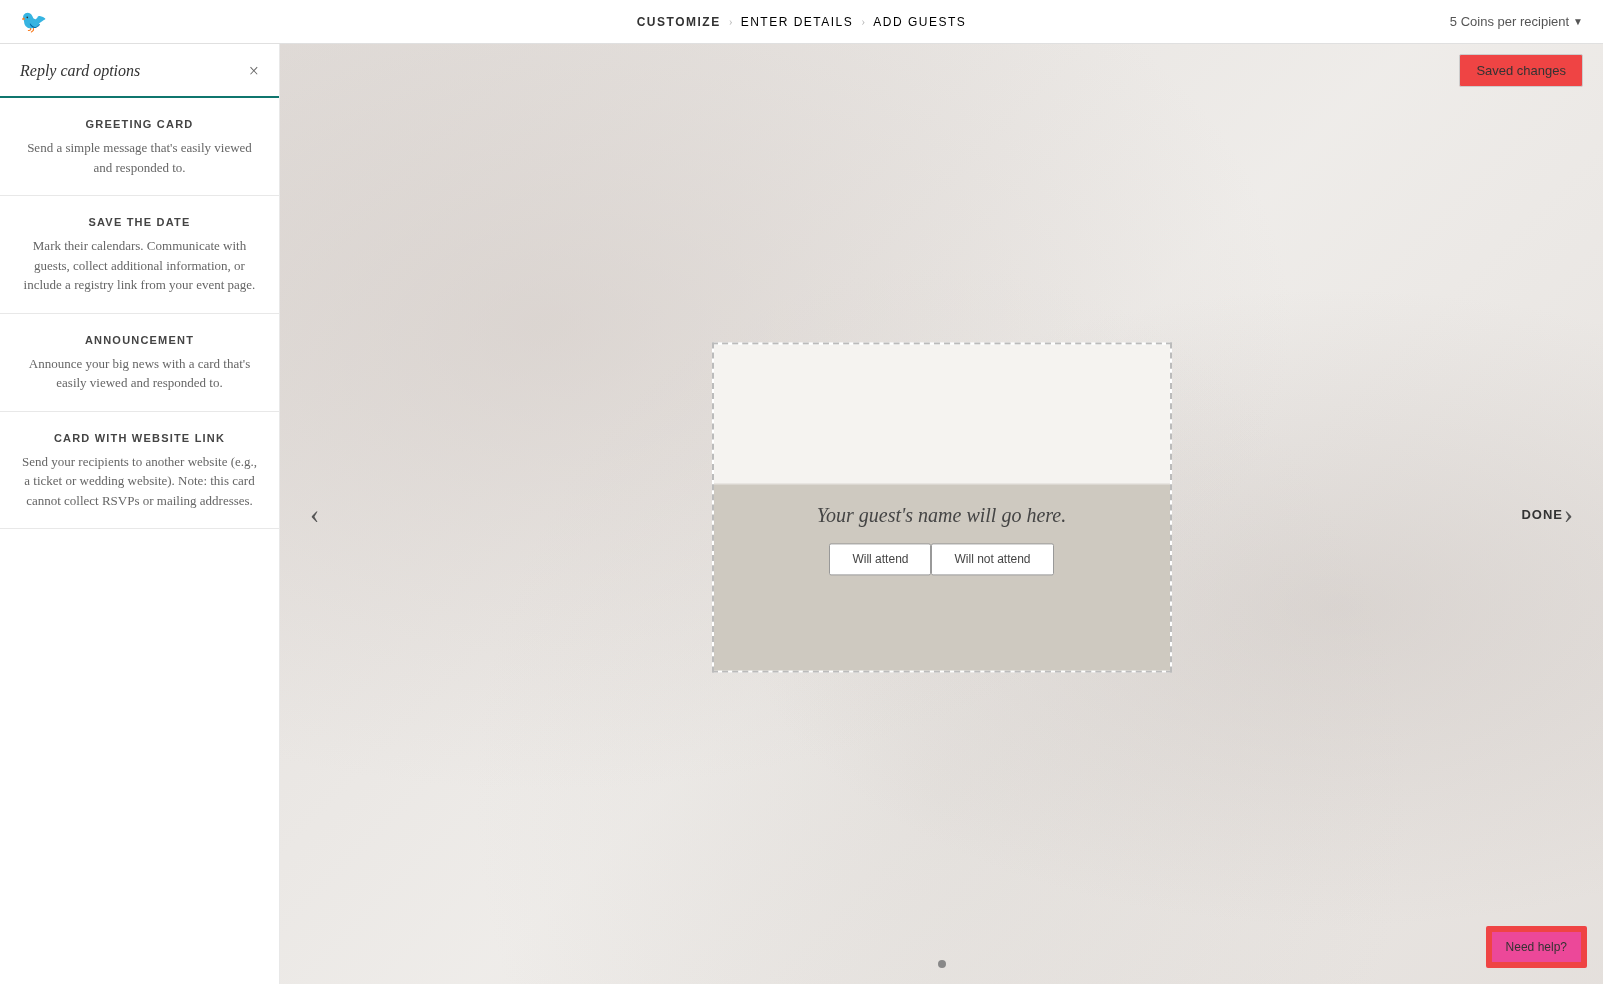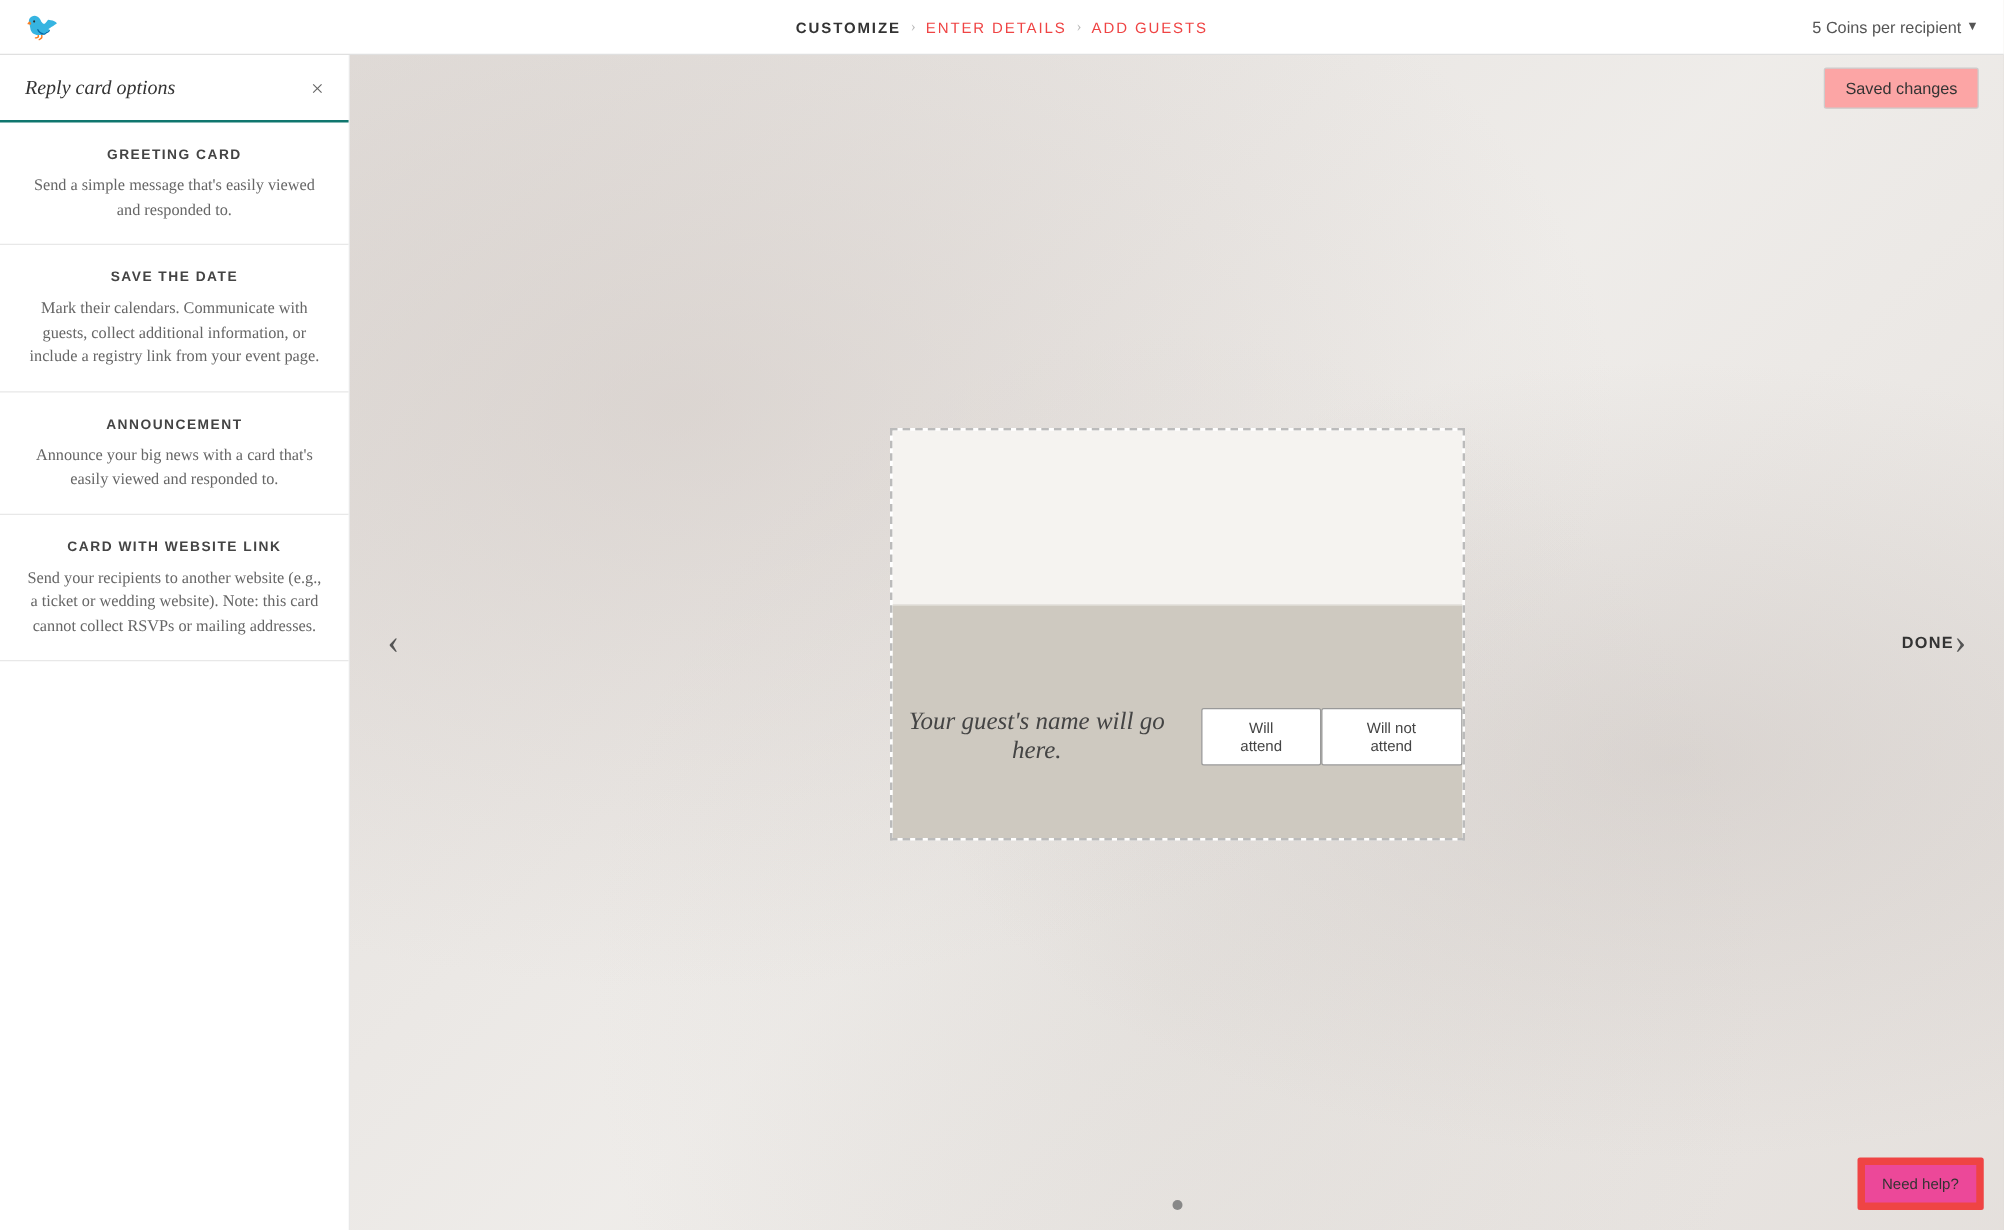--- a/index.html
+++ b/index.html
@@ -26,21 +26,21 @@
     .nav-steps {
       display: flex;
       align-items: center;
       gap: 8px;
     }
     .nav-step {
       font-family: 'Arial', sans-serif;
       font-size: 12px;
       letter-spacing: 1.5px;
       text-transform: uppercase;
-      color: #ef4444;
+      color: #000000;
       cursor: pointer;
     }
     .nav-step.active {
       color: #333;
       font-weight: bold;
     }
     .nav-chevron {
       color: #bbb;
       font-size: 12px;
     }
@@ -55,21 +55,21 @@
       align-items: center;
       gap: 4px;
     }
     .nav-coins-arrow { font-size: 10px; }
 
     
     .saved-changes-btn {
       position: absolute;
       top: 54px;
       right: 20px;
-      background: #fca5a5;
+      background: #ef4444;
       border: 1px solid #ccc;
       padding: 8px 16px;
       font-family: 'Arial', sans-serif;
       font-size: 13px;
       color: #333;
       cursor: pointer;
       z-index: 10;
       border-radius: 2px;
     }
 
@@ -174,21 +174,21 @@
     }
     .card-top-half {
       height: 140px;
       background: #f5f3f0;
       border-bottom: 1px solid #e0ddd8;
     }
     .card-bottom-half {
       height: 190px;
       background: #cec9c0;
       display: flex;
-      flex-direction: row;
+      flex-direction: column;
       align-items: center;
       padding-top: 20px;
       gap: 16px;
     }
     .card-guest-name {
       font-family: 'Georgia', serif;
       font-style: italic;
       font-size: 20px;
       color: #444;
       text-align: center;

